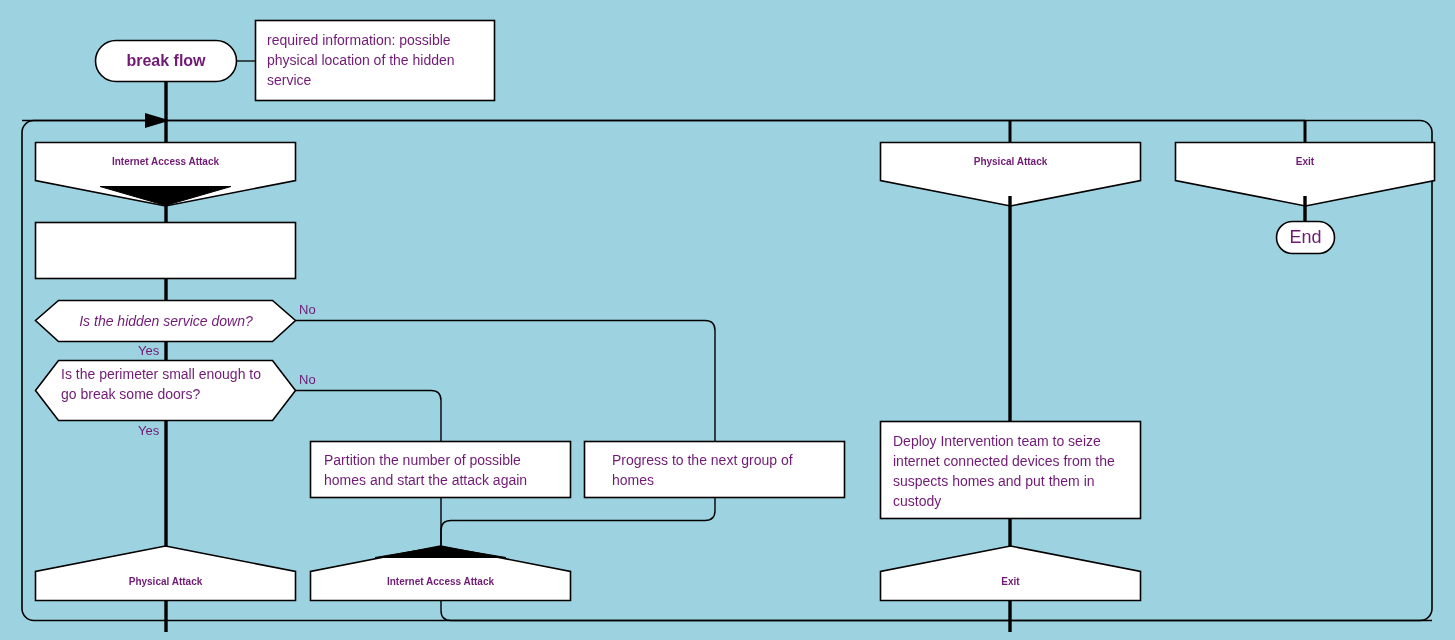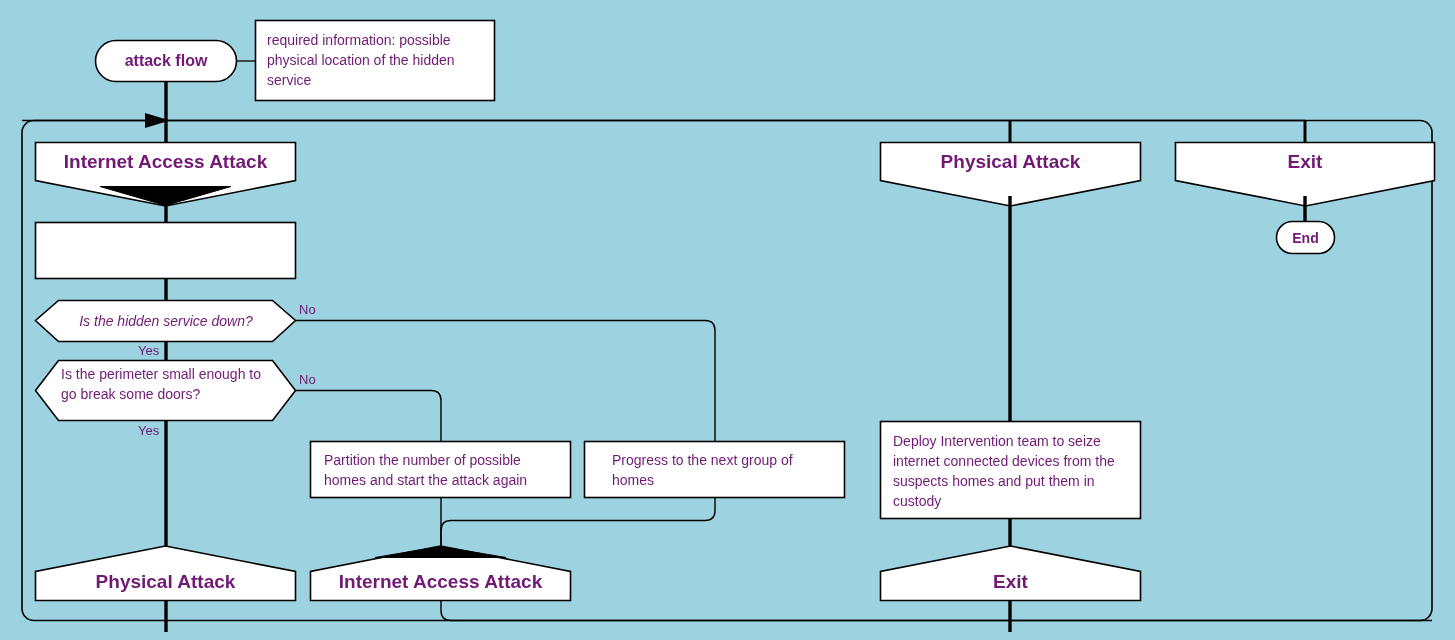--- a/index.html
+++ b/index.html
@@ -25,39 +25,39 @@
     position: absolute;
     box-sizing: border-box;
     display: flex;
     align-items: center;
     color: #701a75;
     pointer-events: none;
   }
   .lbl.center { justify-content: center; }
   .lbl.left { justify-content: flex-start; }
   .node-title {
-    font-size: 19px;
+    font-size: 10px;
     font-weight: bold;
   }
   .node-text {
     font-size: 14px;
     font-weight: normal;
     line-height: 20px;
   }
   .edge-label {
     font-size: 13px;
     font-weight: normal;
   }
   .start-label {
     font-size: 16px;
     font-weight: bold;
   }
   .end-label {
-    font-size: 14px;
-    font-weight: bold;
+    font-size: 18px;
+    font-weight: normal;
   }
   .note-text {
     font-size: 14px;
     line-height: 20px;
     align-items: flex-start;
     padding: 10px 12px;
   }
 </style>
 </head>
 <body>
@@ -139,21 +139,21 @@
 
     <line x1="1010" y1="600.5" x2="1010" y2="632" stroke="#000" stroke-width="3.4"></line>
 
     <path d="M1175.5,142.5 L1434.5,142.5 L1434.5,180.5 L1305.5,206 L1175.5,180.5 z" fill="#fff" stroke="#000" stroke-width="1.6"></path>
 
     <line x1="1305" y1="196" x2="1305" y2="222" stroke="#000" stroke-width="3.4"></line>
 
     <rect x="1276.5" y="221.5" width="58" height="32" rx="16" ry="16" fill="#fff" stroke="#000" stroke-width="1.6"></rect>
   </svg>
 
-  <div class="lbl center start-label" style="left:95px; top:40px; width:142px; height:42px;">attack flow</div>
+  <div class="lbl center start-label" style="left:95px; top:40px; width:142px; height:42px;">break flow</div>
 
   <div class="lbl left note-text" style="left:255px; top:20px; width:240px; height:81px;">required information: possible physical location of the hidden service</div>
 
   <div class="lbl center node-title" style="left:35px; top:142px; width:261px; height:39px;">Internet Access Attack</div>
 
 
   <div class="lbl center node-text" style="left:48px; top:300px; width:236px; height:42px;font-style:italic;">Is the hidden service down?</div>
 
   <div class="lbl left edge-label" style="left:299px; top:300px; width:40px; height:18px;">No</div>
 

